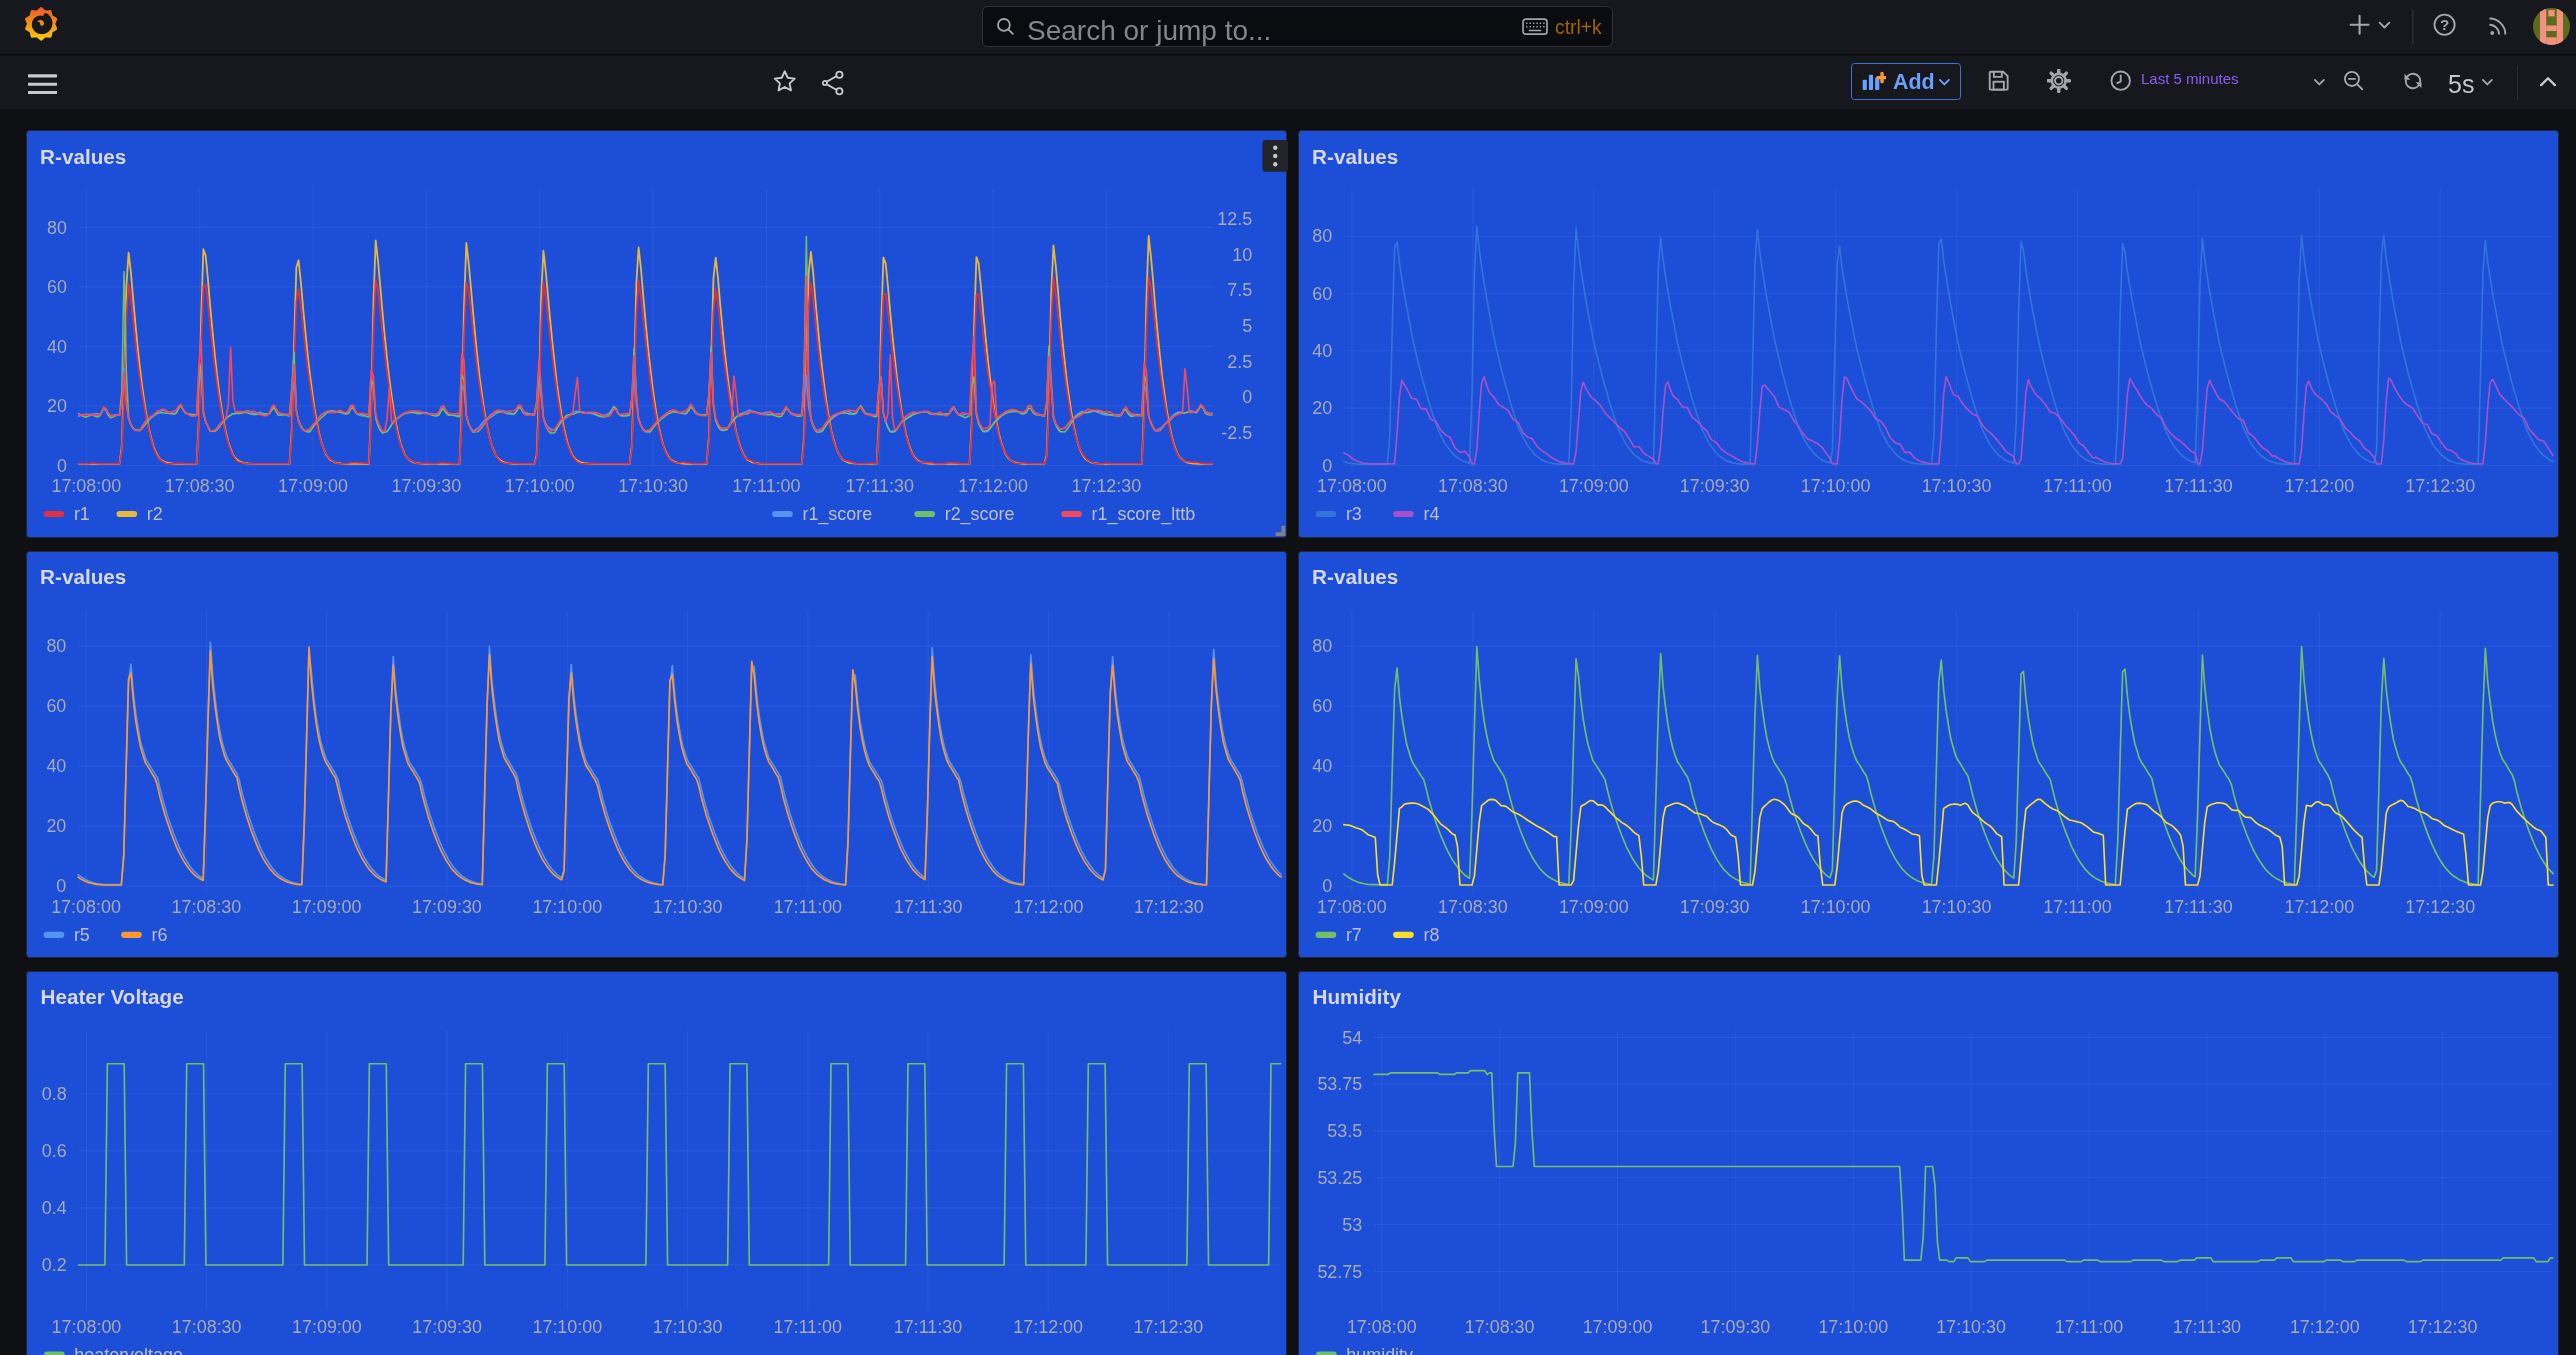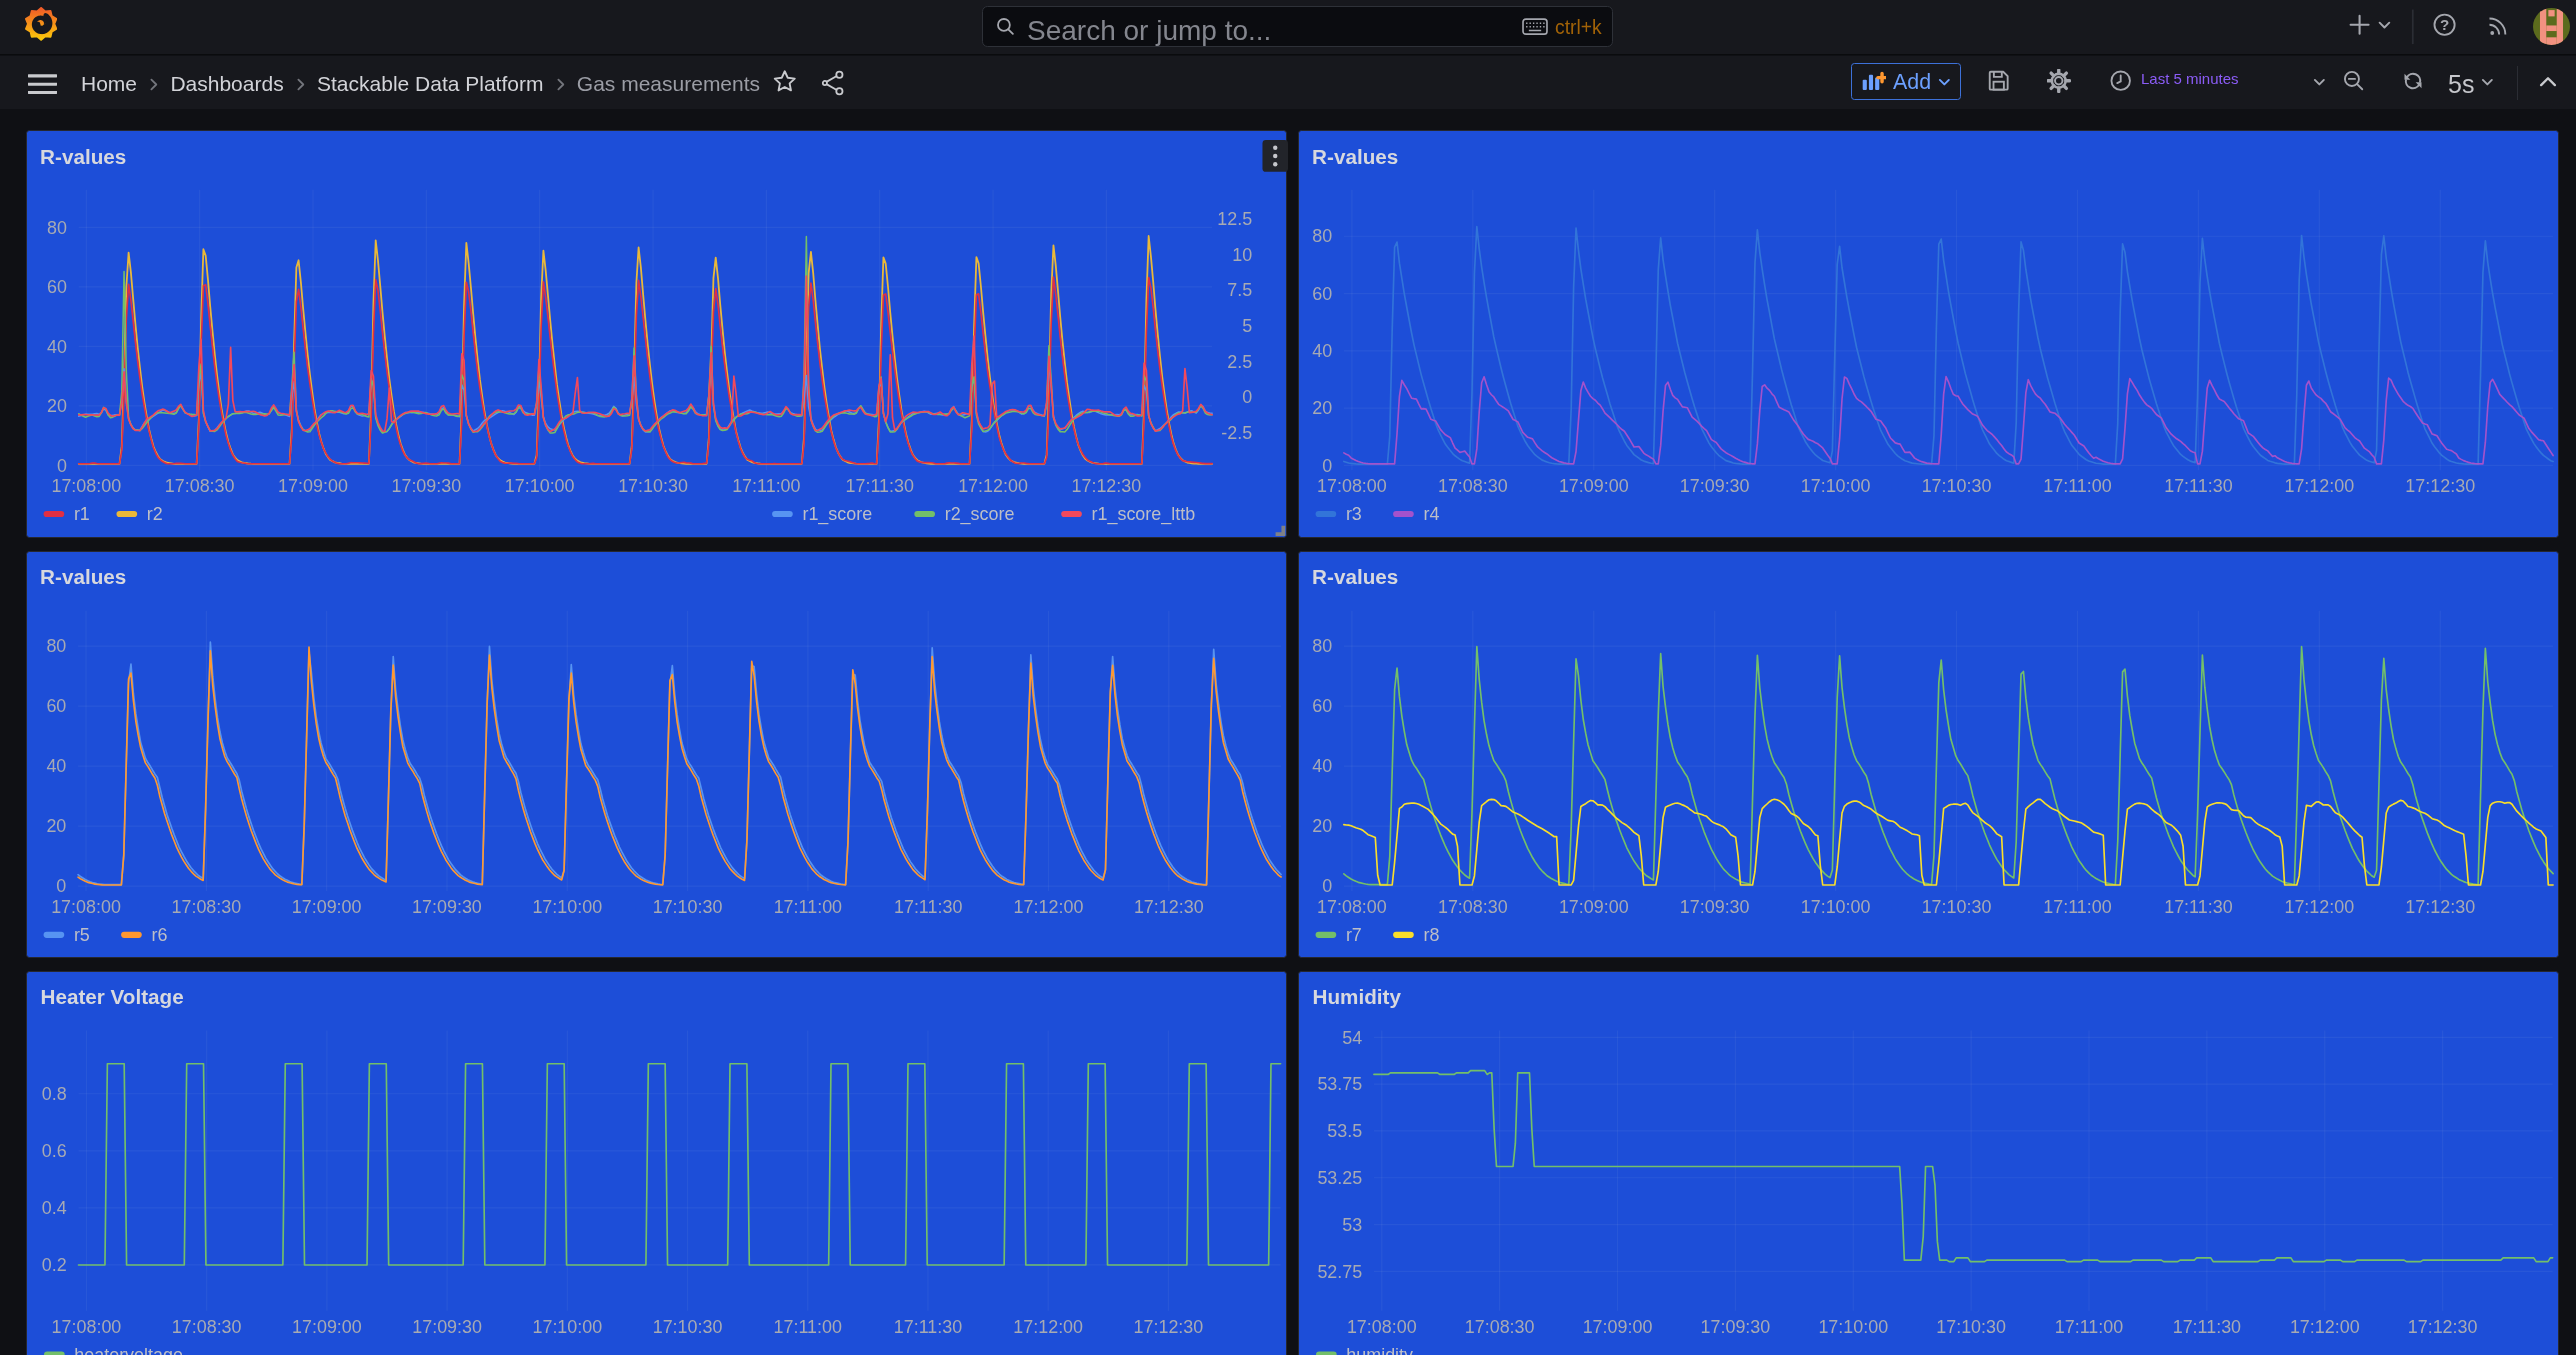--- a/index.html
+++ b/index.html
@@ -53,52 +53,37 @@
 <rect x="10" y="0" width="9" height="53" fill="#f29180"></rect>
         <rect x="34" y="0" width="9" height="53" fill="#f29180"></rect>
 <rect x="22" y="3" width="9" height="9" fill="#f29180"></rect>
 <rect x="19" y="25" width="15" height="8" fill="#f29180"></rect>
 <rect x="19" y="42" width="15" height="11" fill="#f29180"></rect>
       </g>
     </svg>
 <svg class="abs" style="left:28px;top:74px" width="29" height="21" viewBox="0 0 42 30">
 <path d="M1 2.5 H41 M1 14.5 H41 M1 26.5 H41" stroke="#c9cace" stroke-width="4.4" stroke-linecap="round"></path>
     </svg>
-    <div class="abs" style="left:81px;top:72px;font-size:21px;color:#d2d3d8;display:flex;align-items:center;gap:0">
-      <span>Home</span>
-      <svg width="21" height="21" viewBox="0 0 30 30" style="margin:0 6.2px">
-        <path d="M12 8 L19 15 L12 22" fill="none" stroke="#73757c" stroke-width="2.6" stroke-linecap="round" stroke-linejoin="round"></path>
-      </svg>
-      <span>Dashboards</span>
-      <svg width="21" height="21" viewBox="0 0 30 30" style="margin:0 6.2px">
-        <path d="M12 8 L19 15 L12 22" fill="none" stroke="#73757c" stroke-width="2.6" stroke-linecap="round" stroke-linejoin="round"></path>
-      </svg>
-      <span>Stackable Data Platform</span>
-      <svg width="21" height="21" viewBox="0 0 30 30" style="margin:0 6.2px">
-        <path d="M12 8 L19 15 L12 22" fill="none" stroke="#73757c" stroke-width="2.6" stroke-linecap="round" stroke-linejoin="round"></path>
-      </svg>
-      <span style="color:#9b9da5">Gas measurements</span>
-    </div>
     <svg class="abs" style="left:773px;top:69px" width="83" height="28" viewBox="0 0 120 40">
 <path d="M17 3 L21.3 12.4 L31.5 13.6 L24 20.6 L26 30.7 L17 25.7 L8 30.7 L10 20.6 L2.5 13.6 L12.7 12.4 Z" fill="none" stroke="#c9cace" stroke-width="2.7" stroke-linejoin="round"></path>
 <g stroke="#c9cace" stroke-width="2.6" fill="none">
 <circle cx="75" cy="20" r="3"></circle>
         <circle cx="96" cy="8" r="4.5"></circle>
         <circle cx="96" cy="32" r="4.5"></circle>
 <path d="M78 18 L91.5 10.3 M78 22 L91.5 29.7"></path>
       </g>
     </svg>
     <div class="abs" style="left:1851px;top:63px;width:110px;height:37px;border:1.4px solid #3d71d9;border-radius:3.4px"></div>
     <svg class="abs" style="left:1862px;top:70px" width="23.5" height="23.5" viewBox="0 0 34 34">
 <rect x="1" y="14" width="6" height="15" rx="1.5" fill="#6ca0ff"></rect>
 <rect x="10" y="7" width="6" height="22" rx="1.5" fill="#6ca0ff"></rect>
 <rect x="19" y="11" width="6" height="18" rx="1.5" fill="#6ca0ff"></rect>
 <path d="M29 5 v12 M23 11 h12" stroke="#ff9830" stroke-width="5" stroke-linecap="round"></path>
     </svg>
-    <div class="abs" style="left:1893px;top:70px;font-size:21.4px;color:#6ca0ff;font-weight:400">Add</div>
+    <div class="abs" style="left:1893px;top:70px;font-size:21.4px;color:#6ca0ff;font-weight:700">Add</div>
     <svg class="abs" style="left:1935px;top:75px" width="18" height="14" viewBox="0 0 26 20">
       <path d="M7 7 L13.5 13.5 L20 7" fill="none" stroke="#6ca0ff" stroke-width="2.8" stroke-linecap="round" stroke-linejoin="round"></path>
     </svg>
     <svg class="abs" style="left:1988px;top:70px" width="21.4" height="21.4" viewBox="0 0 31 31">
 <path d="M4 2.5 H22 L28.5 9 V27 a1.5 1.5 0 0 1 -1.5 1.5 H4 a1.5 1.5 0 0 1 -1.5 -1.5 V4 a1.5 1.5 0 0 1 1.5 -1.5 Z" fill="none" stroke="#a5a7ae" stroke-width="2.7" stroke-linejoin="round"></path>
 <path d="M8.5 2.5 V10 H20 V2.5" fill="none" stroke="#a5a7ae" stroke-width="2.7"></path>
 <rect x="8" y="17" width="15" height="11.5" fill="none" stroke="#a5a7ae" stroke-width="2.7"></rect>
     </svg>
     <svg class="abs" style="left:2047px;top:69px" width="23.5" height="23.5" viewBox="0 0 34 34">
 <circle cx="17" cy="17" r="5.4" fill="none" stroke="#a5a7ae" stroke-width="2.8"></circle>

